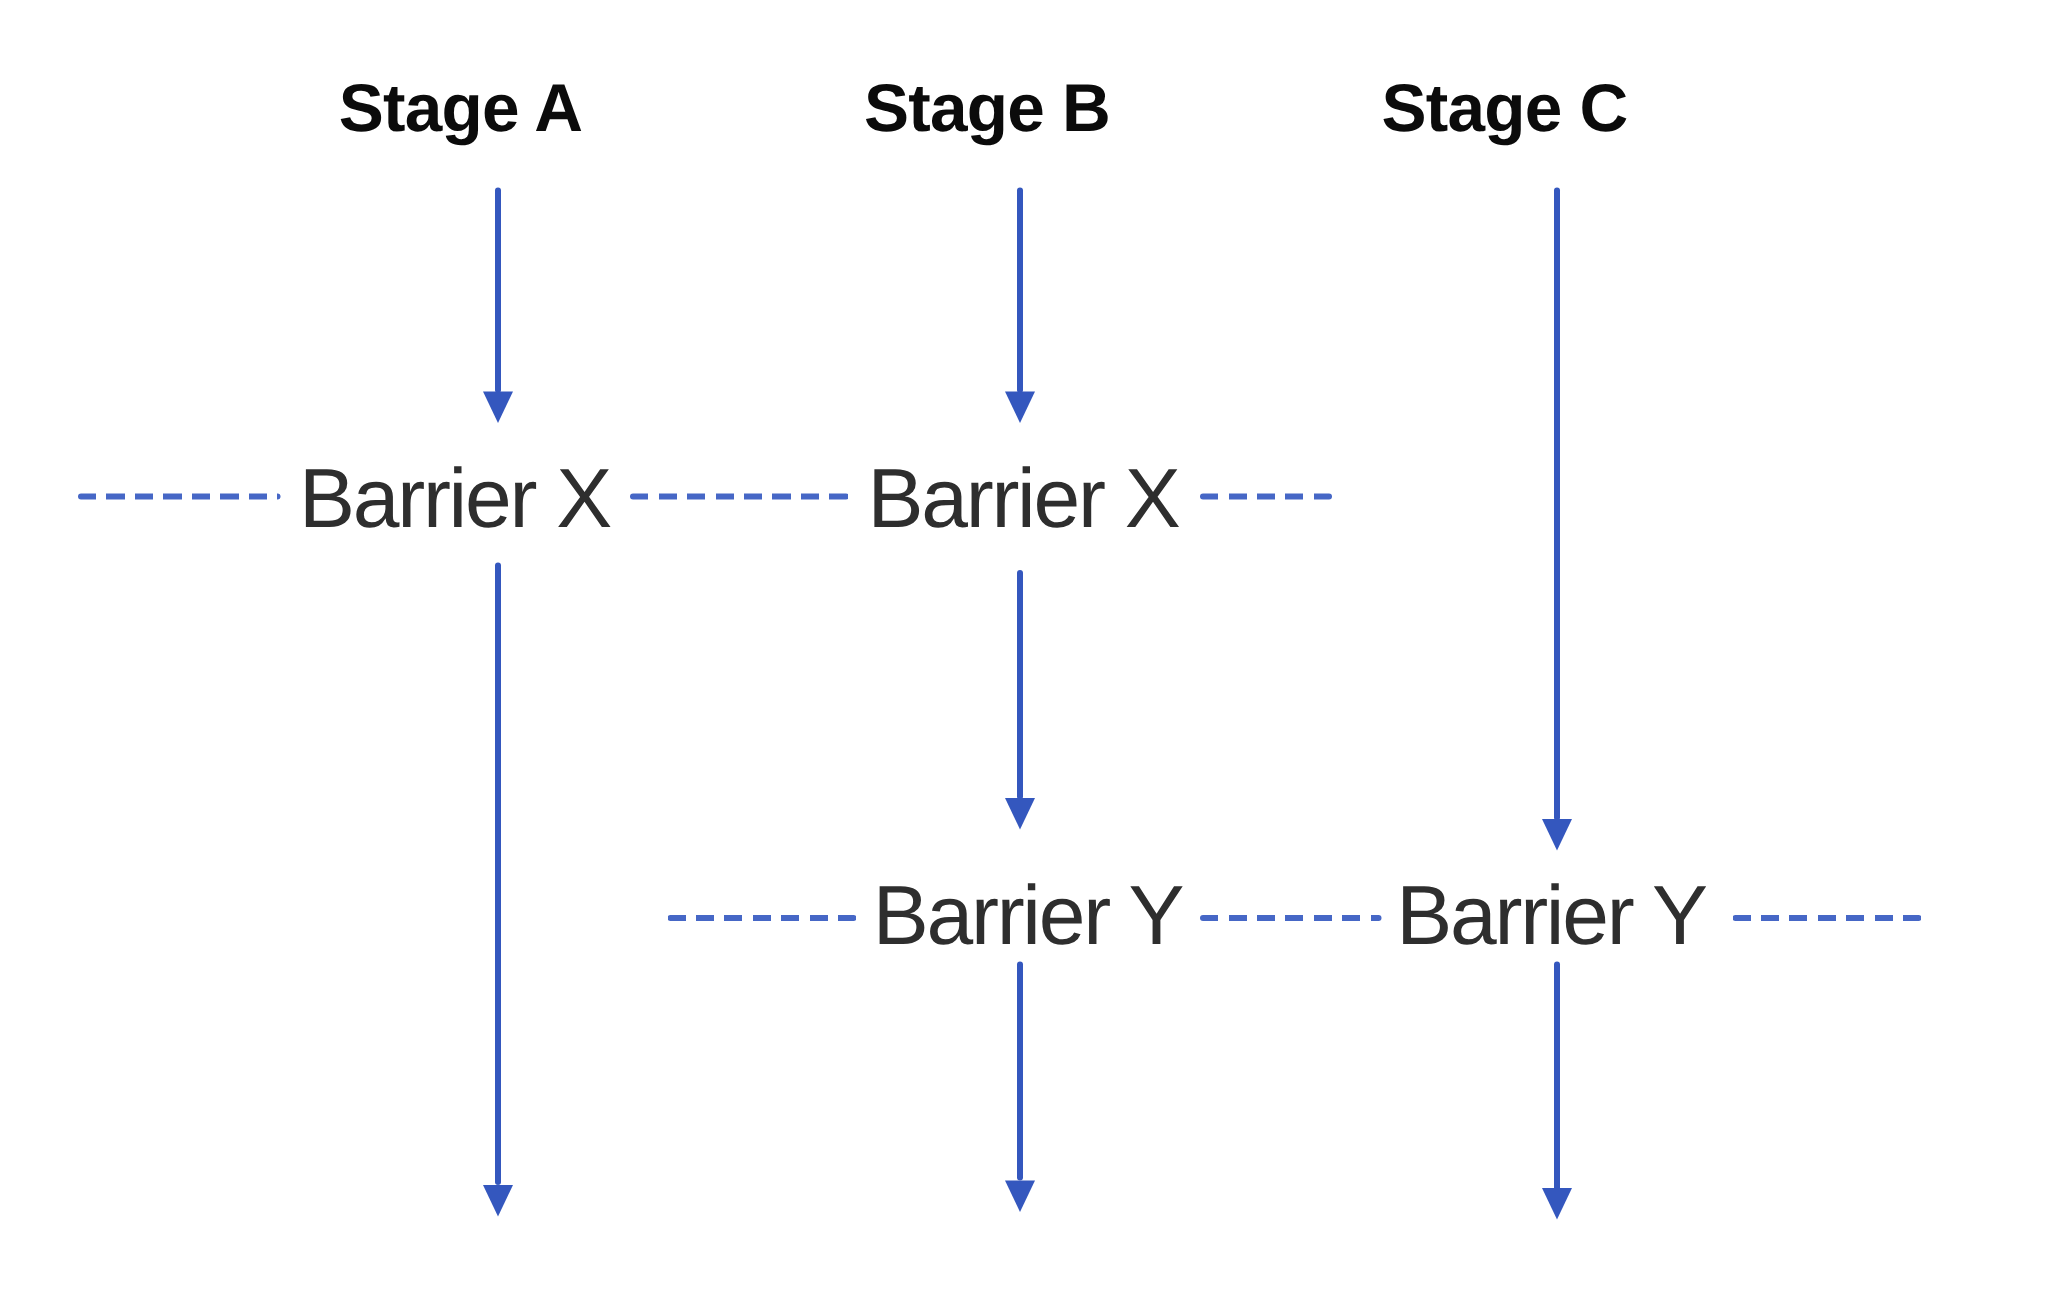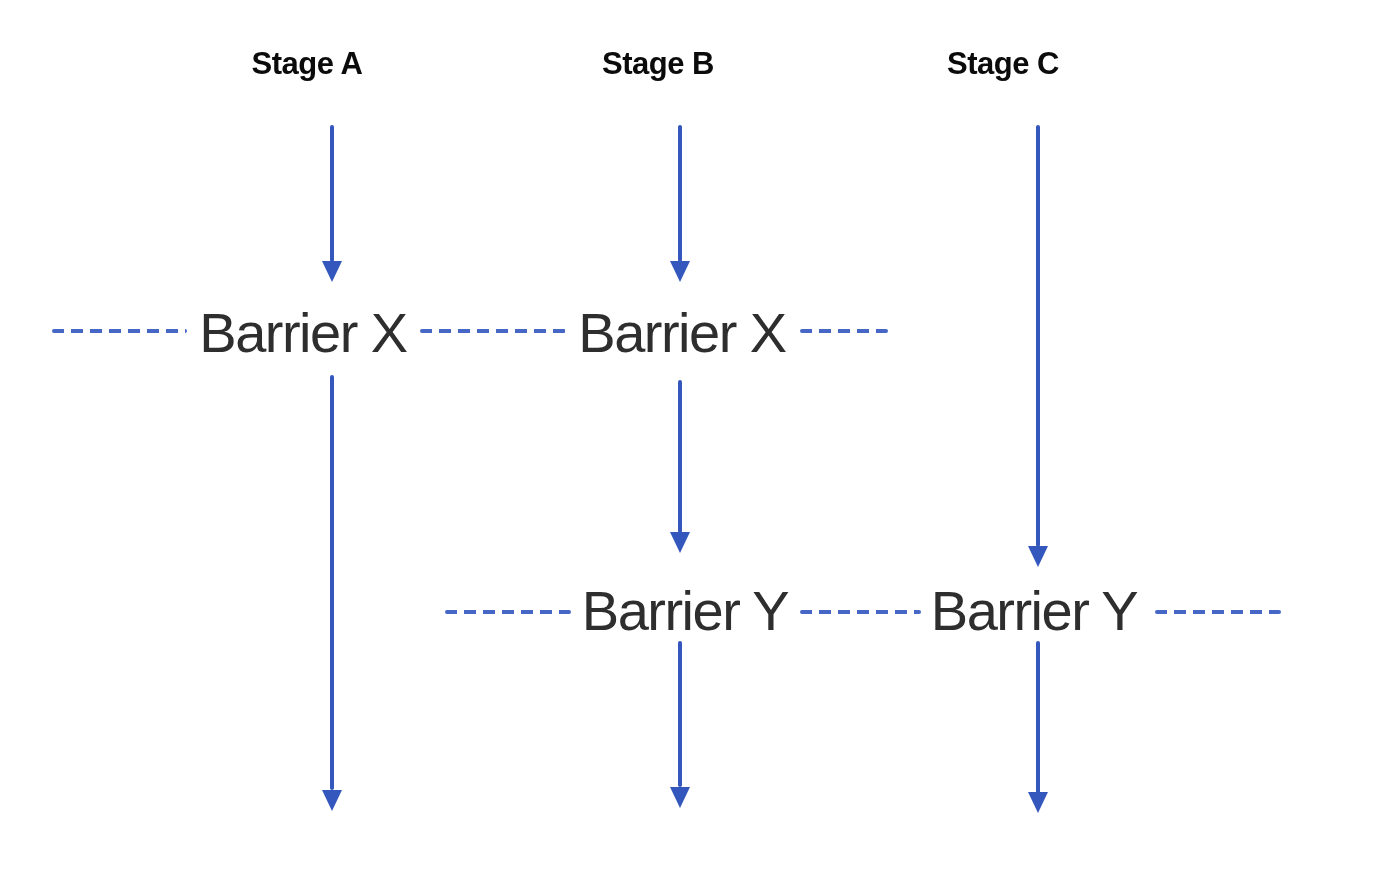--- a/index.html
+++ b/index.html
@@ -14,21 +14,21 @@
   .canvas{
     position:relative;
     width:1379px;height:875px;
     background:var(--bg-color);
     overflow:hidden;
     margin:0 auto;
   }
   .stage-title{
     position:absolute;
     transform:translateX(-50%);
-    font-size:31px;
+    font-size:45px;
     font-weight:700;
     letter-spacing:-0.5px;
     color:var(--stage-title-color);
     white-space:nowrap;
   }
   .barrier-label{
     position:absolute;
     transform:translate(-50%,-50%);
     font-size:56px;
     font-weight:400;

